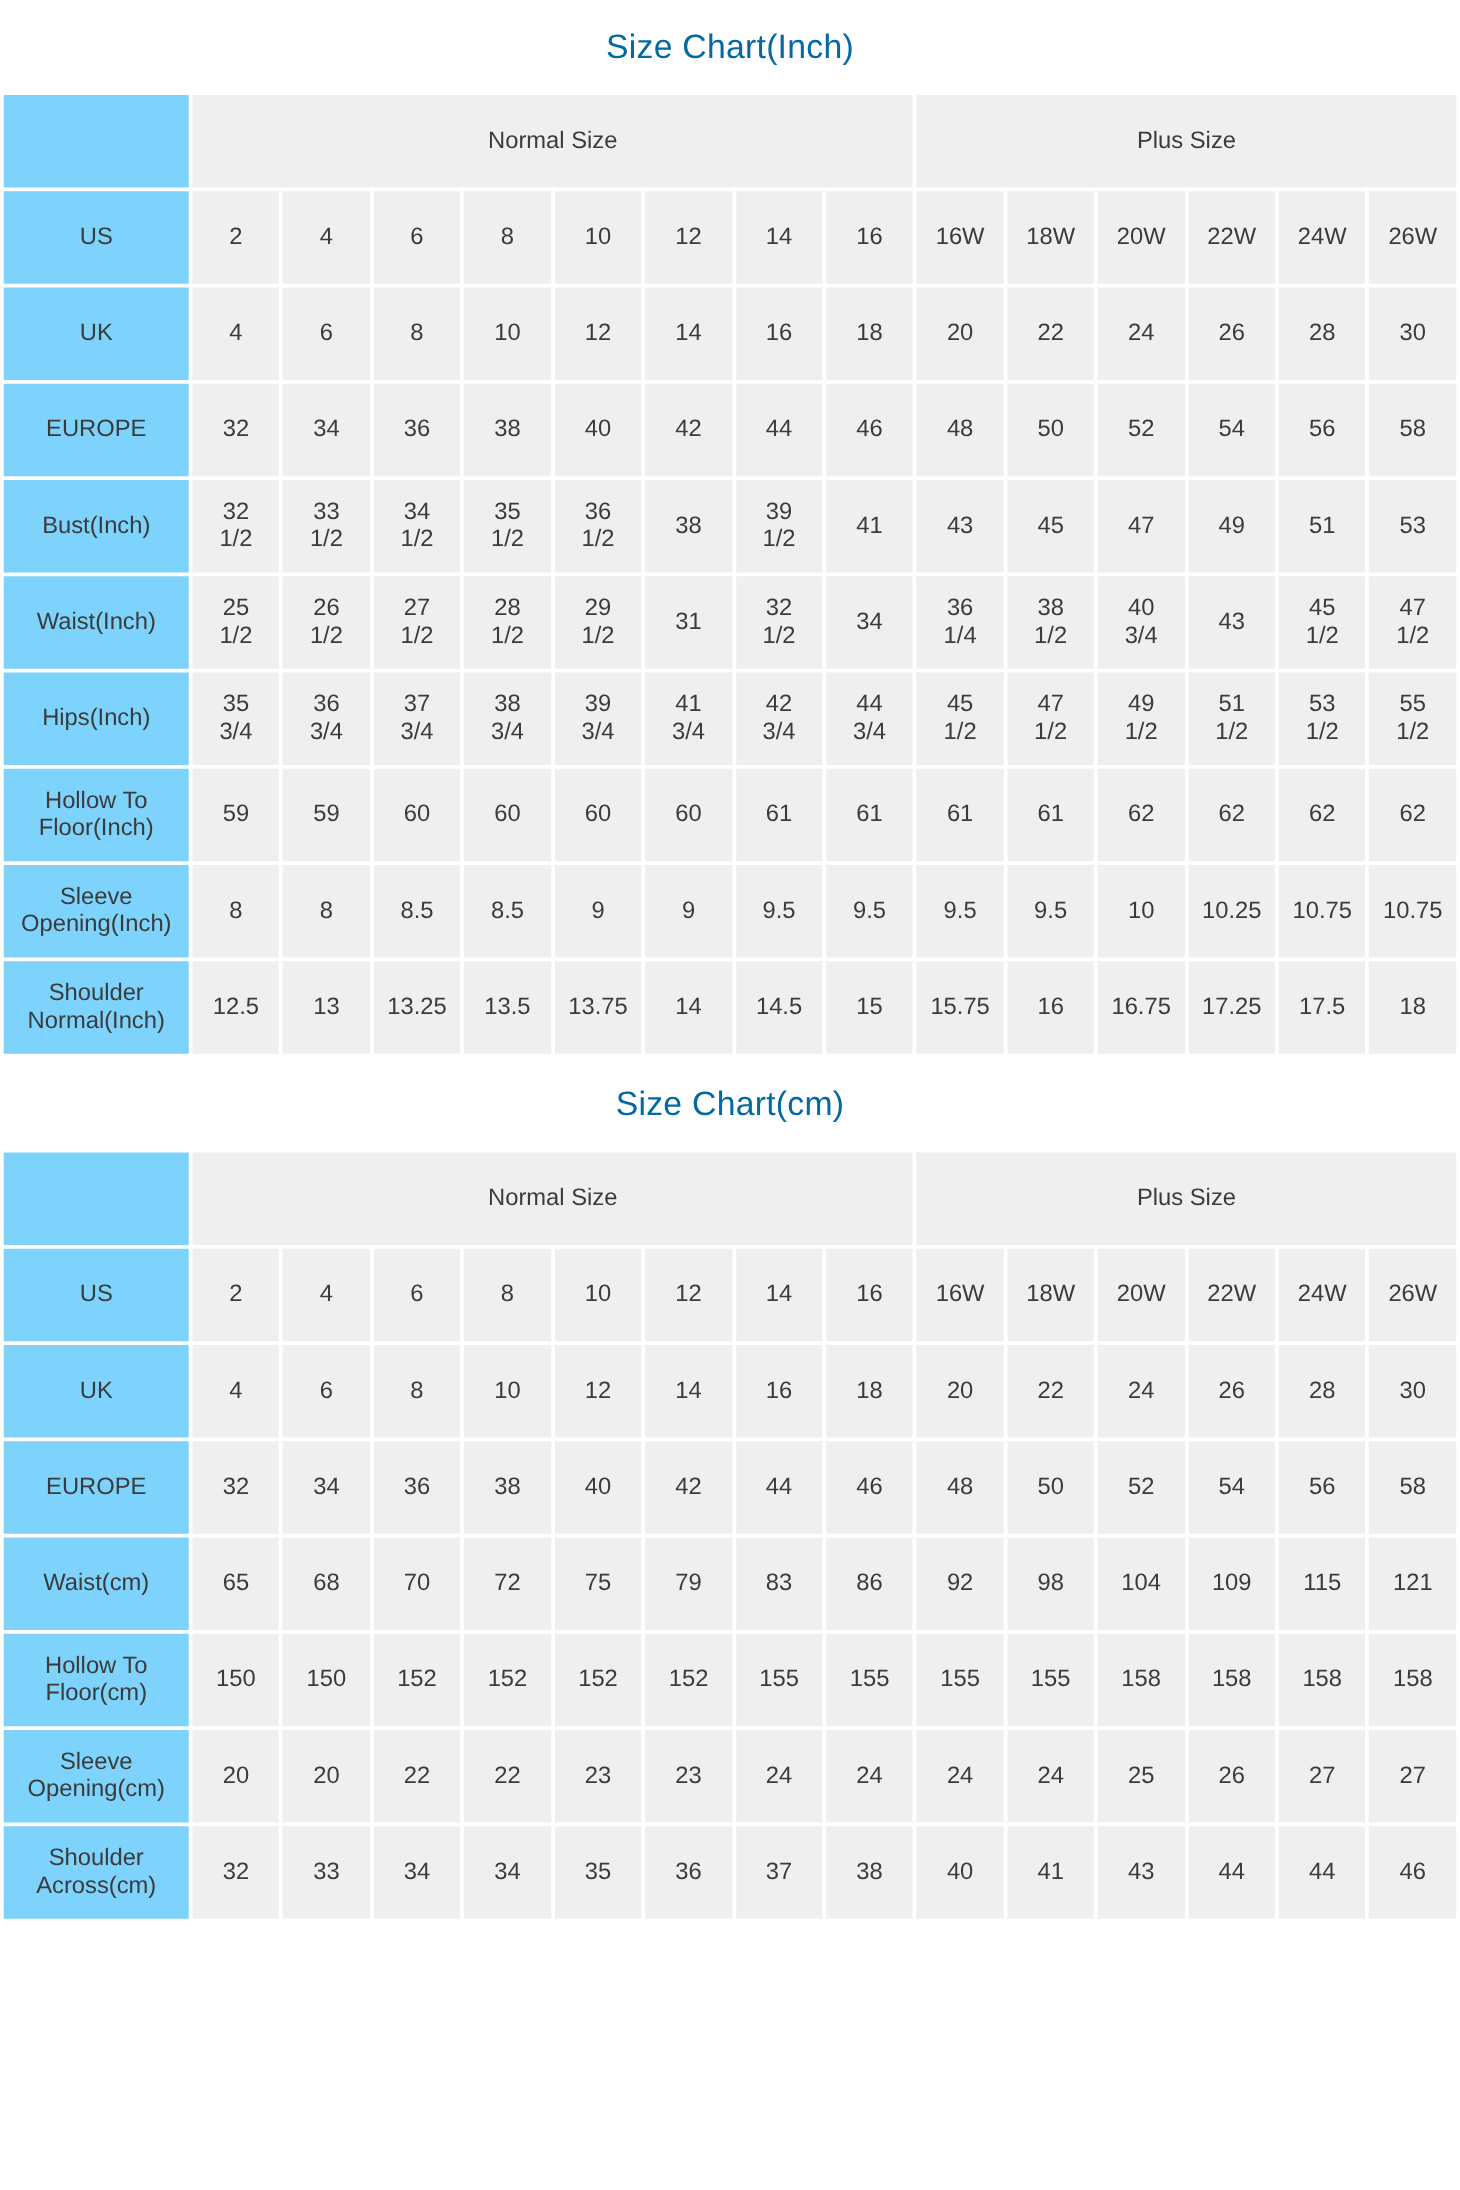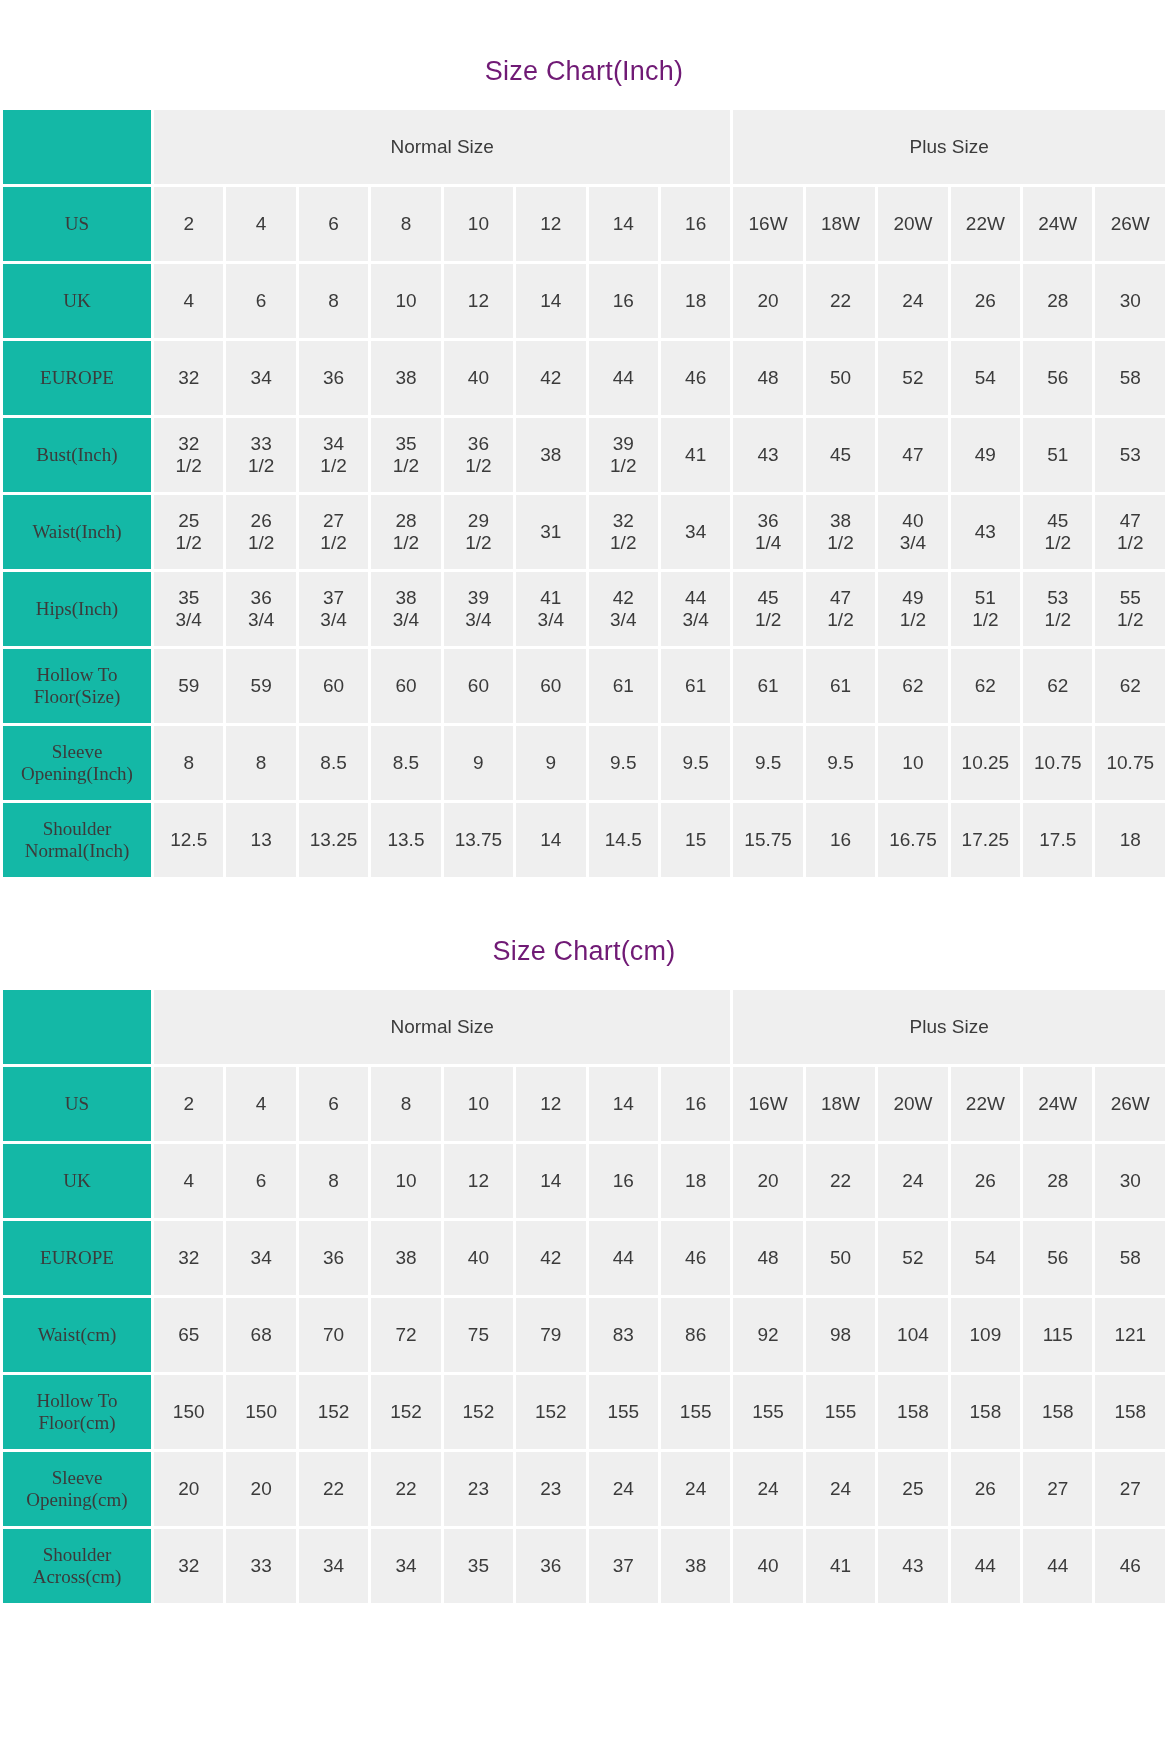--- a/index.html
+++ b/index.html
@@ -13,25 +13,24 @@
     color: #333333;
   }
   .page {
     width: 1168px;
     box-sizing: border-box;
     padding: 0 0 20px 0;
   }
   .chart-title {
     text-align: center;
     font-size: 27px;
-    color: #701a75;
+    color: #0369a1;
     padding: 22px 0 20px 0;
     font-weight: normal;
     letter-spacing: 0.2px;
-    margin-top: 34px;
   }
   table.size-table {
     border-collapse: collapse;
     width: 1168px;
     table-layout: fixed;
   }
   table.size-table td,
   table.size-table th {
     border: 3px solid #ffffff;
     text-align: center;
@@ -47,25 +46,24 @@
   .grp-blank {
     background: #e3e3e3;
   }
   .grp-label {
     background: #efefef;
     font-size: 21px;
     color: #3b3b3b;
     height: 68px;
   }
   .rowhead {
-    background: #14b8a6;
+    background: #7dd3fc;
     font-size: 20px;
     width: 148px;
     padding: 0 4px;
-    font-family: Liberation Serif, serif;
   }
   .cell {
     background: #efefef;
   }
   .frac {
     display: block;
     line-height: 1.15;
   }
   .two-line {
     line-height: 1.2;
@@ -275,21 +273,21 @@
               <span class="frac">1/2</span>
             </td>
             <td class="cell">
               <span class="frac">55</span>
               <span class="frac">1/2</span>
             </td>
           </tr>
           <tr>
             <td class="rowhead two-line">
               <span class="frac">Hollow To</span>
-              <span class="frac">Floor(Size)</span>
+              <span class="frac">Floor(Inch)</span>
             </td>
             <td class="cell">59</td>
             <td class="cell">59</td>
             <td class="cell">60</td>
             <td class="cell">60</td>
             <td class="cell">60</td>
             <td class="cell">60</td>
             <td class="cell">61</td>
             <td class="cell">61</td>
             <td class="cell">61</td>

